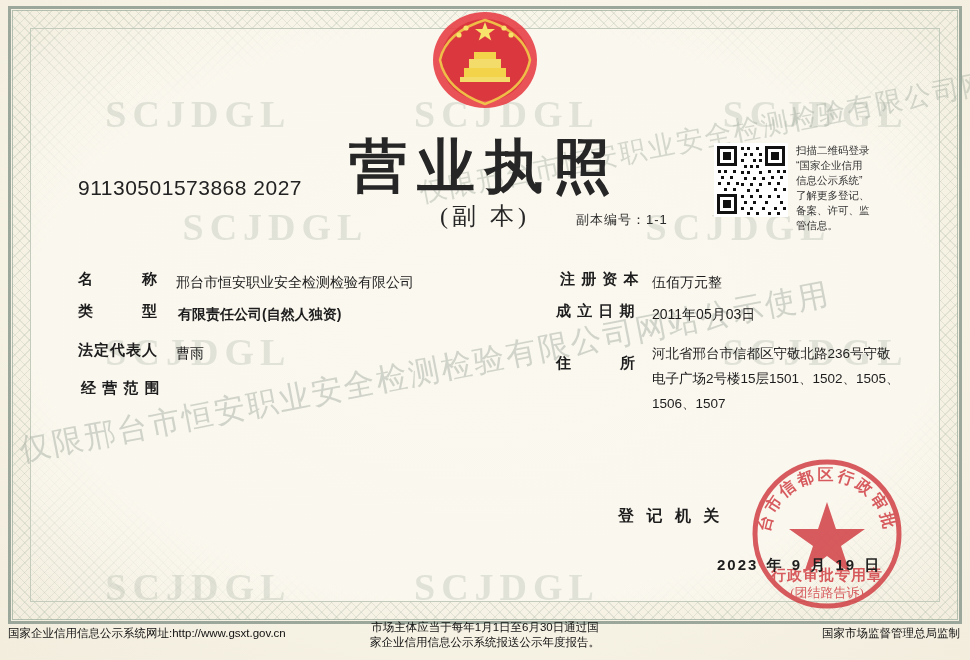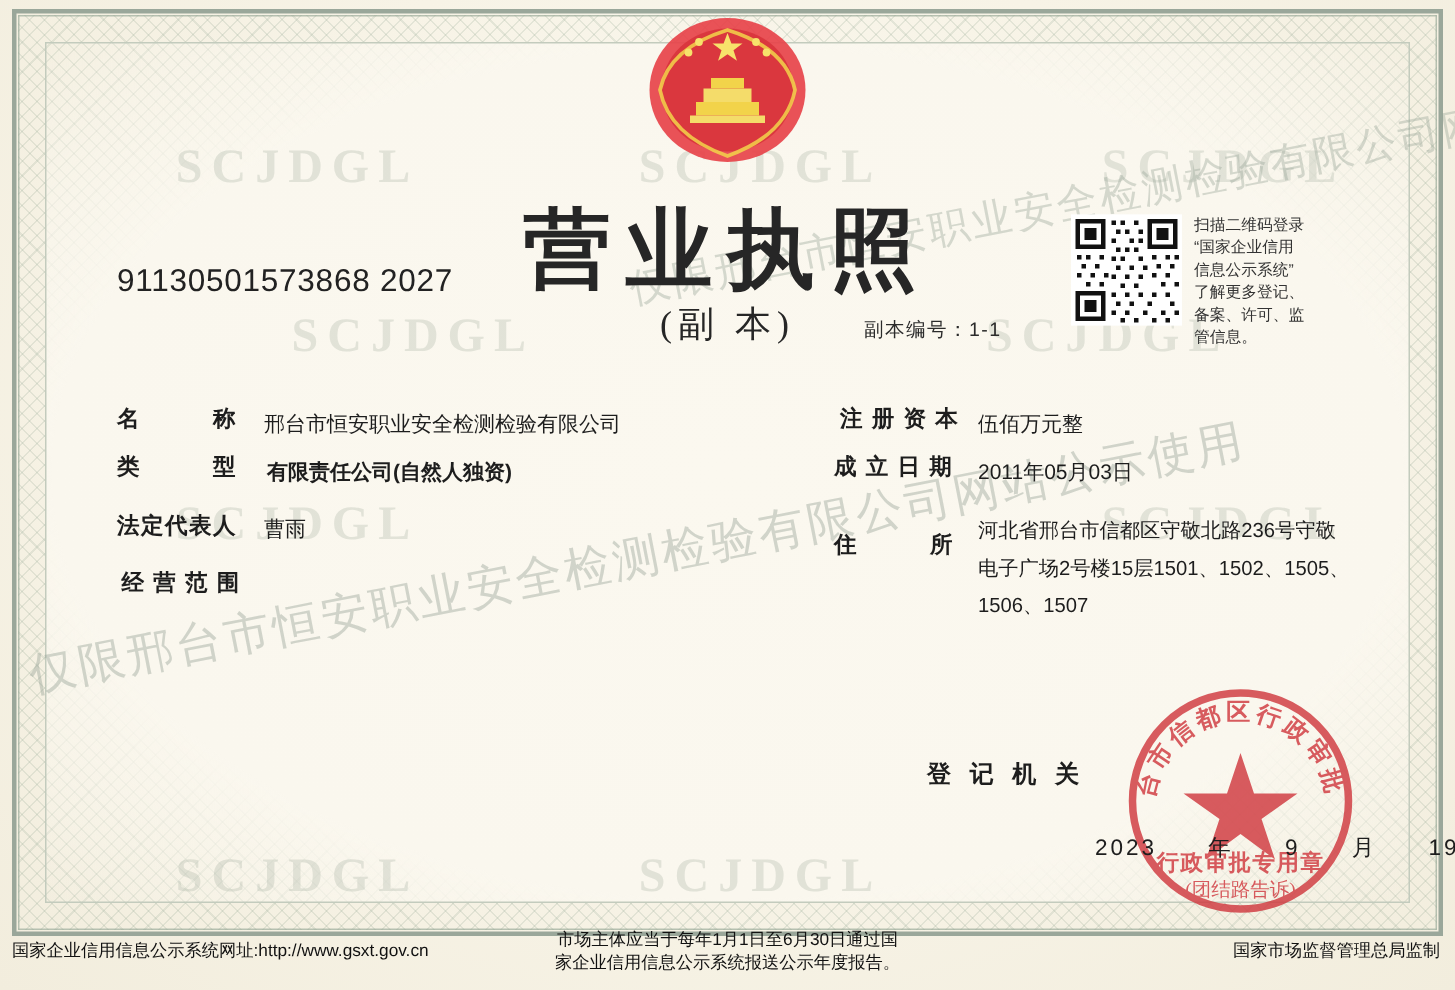--- a/index.html
+++ b/index.html
@@ -40,21 +40,21 @@
     pointer-events:none;
   }
   .guilloche::after{
     content:"";position:absolute;left:18px;top:18px;right:18px;bottom:18px;
     background:
       radial-gradient(ellipse at 50% 50%, #fbf8ef 0%, #faf7ee 70%, rgba(250,247,238,0) 100%);
   }
   
   .wm-row{
     position:absolute;left:0;right:0;
-    font-size:32px;letter-spacing:6px;
+    font-size:38px;letter-spacing:6px;
     color:rgba(160,172,158,.28);
     font-family:"Liberation Serif","DejaVu Serif",serif;
     font-weight:bold;
     display:flex;justify-content:space-around;
     pointer-events:none;user-select:none;padding-left:44px;
   }
   .wm-big{
     position:absolute;left:0;right:0;top:300px;text-align:center;
     font-size:46px;letter-spacing:14px;
     color:rgba(168,178,166,.30);
@@ -144,21 +144,21 @@
   
   .seal{
     position:absolute;left:748px;top:455px;width:158px;height:158px;
     pointer-events:none;
   }
   
   .issue-date{
     position:absolute;left:716px;top:556px;
     font-size:15px;color:#1d1d1d;letter-spacing:2px;white-space:nowrap;
   }
-  .issue-date span{margin:0 14px;}
+  .issue-date span{margin:0 1px;font-weight:bold;}
   
   .footer{
     position:absolute;left:0;right:0;bottom:6px;height:32px;
     font-size:11.5px;color:#111;
   }
   .footer-left{position:absolute;left:8px;top:4px;letter-spacing:0px;}
   .footer-center{position:absolute;left:50%;top:-2px;transform:translateX(-50%);
     text-align:center;line-height:15px;width:330px;}
   .footer-right{position:absolute;right:10px;top:4px;}
 </style>

